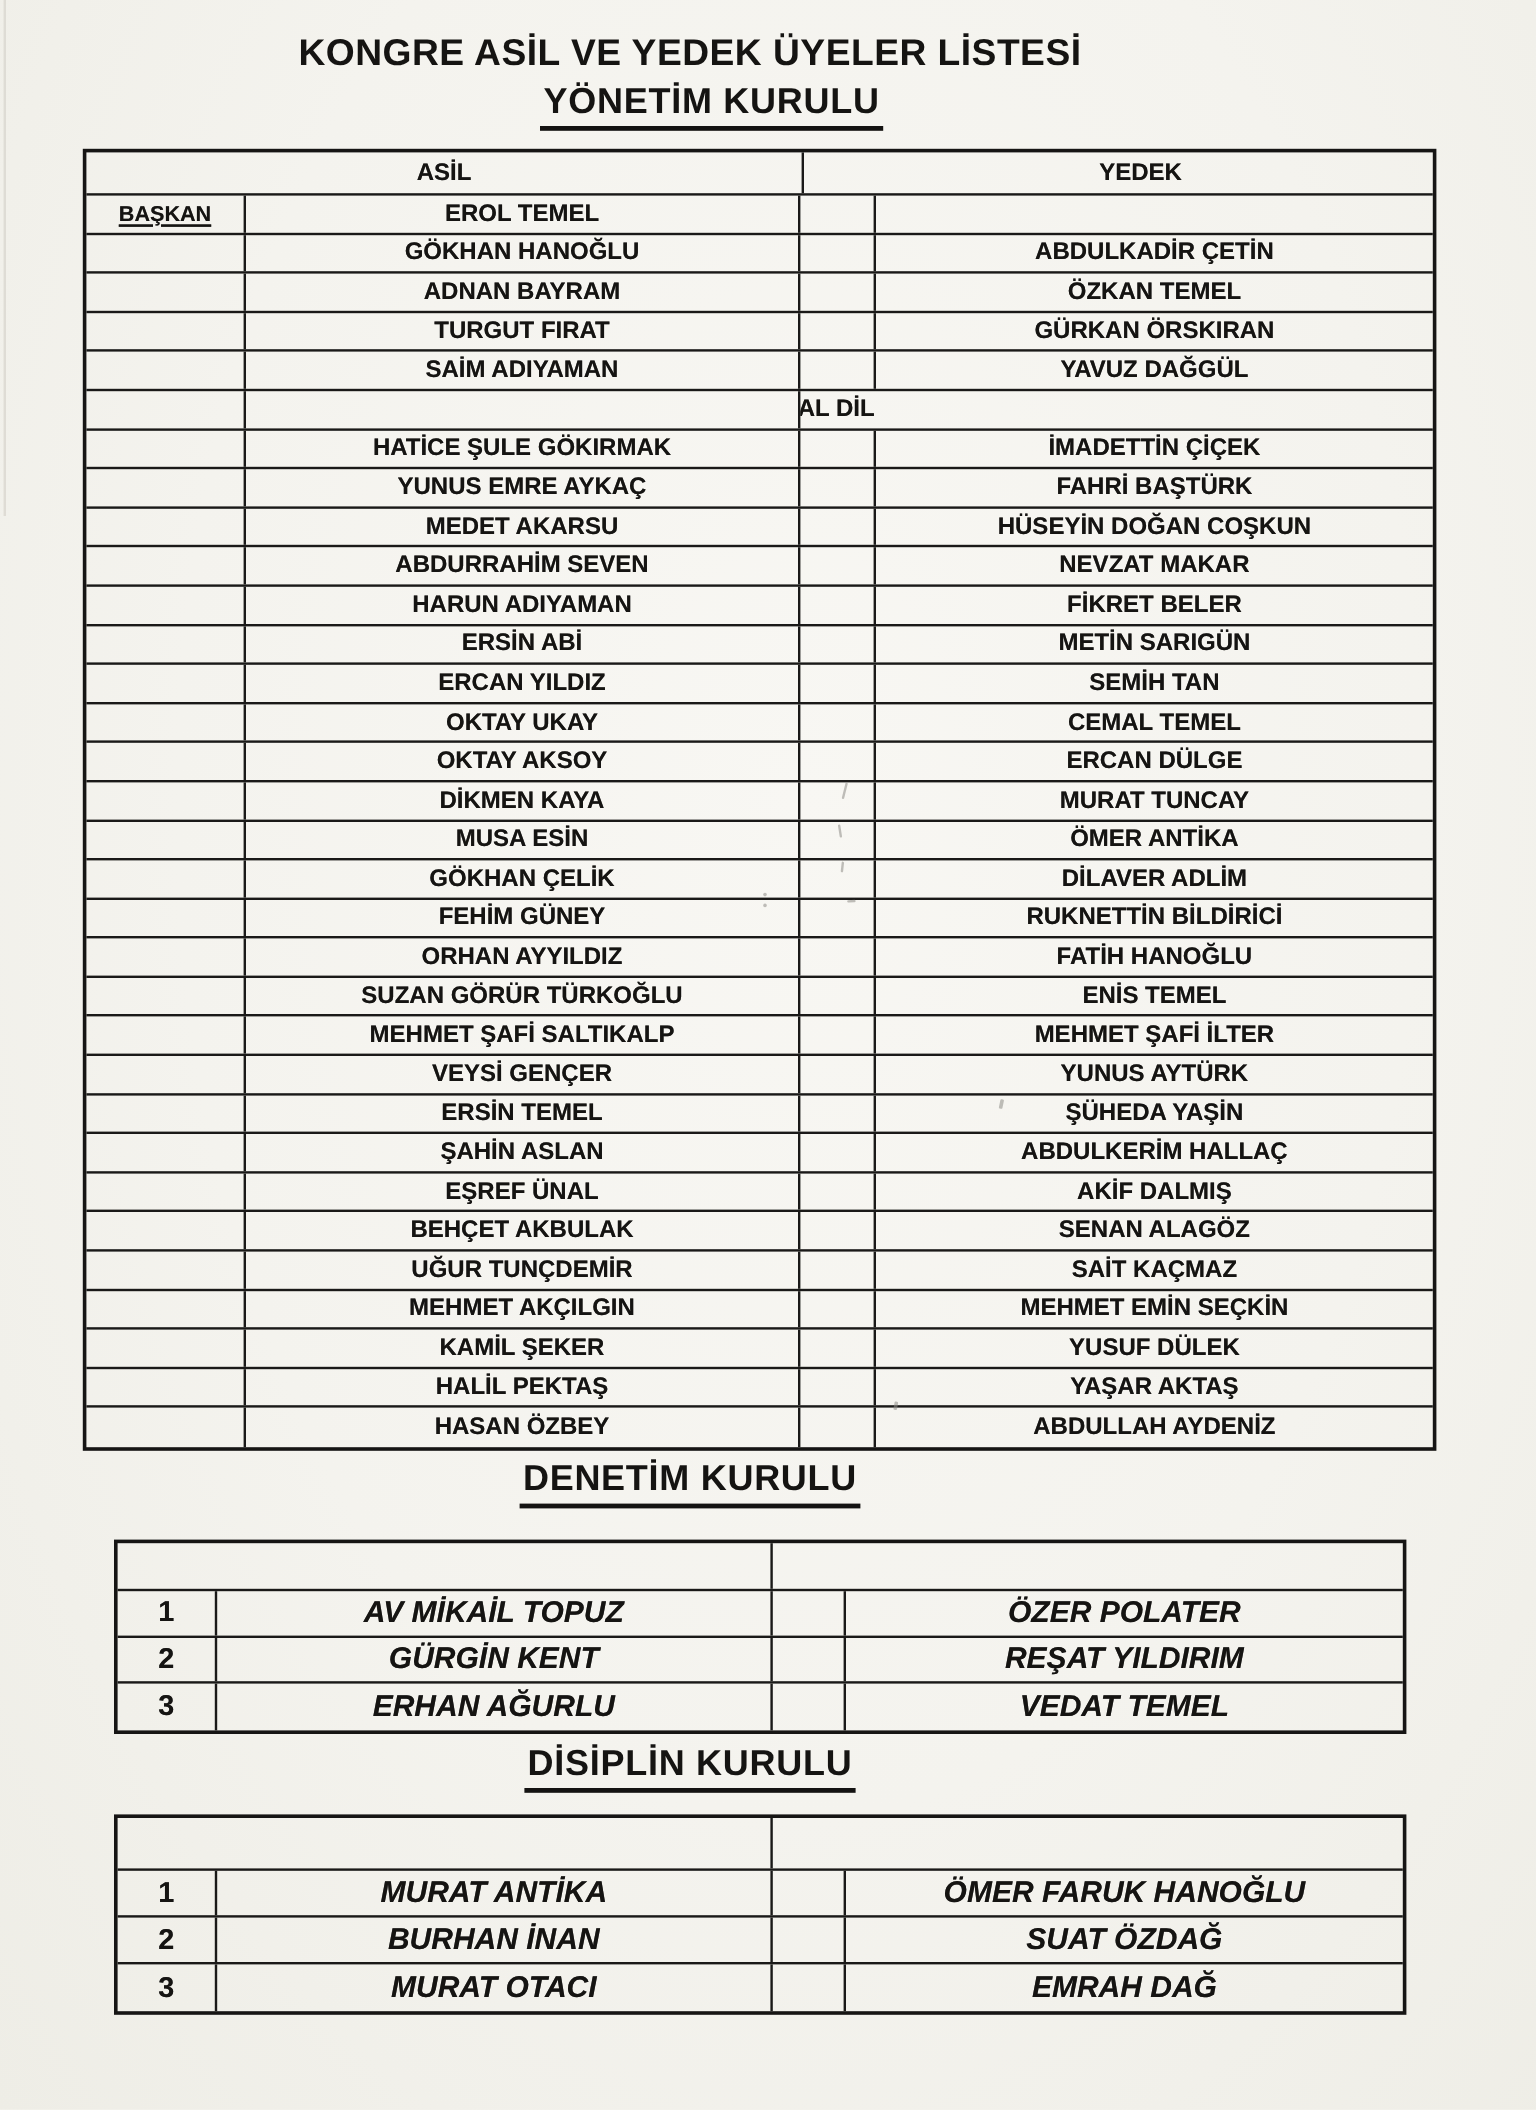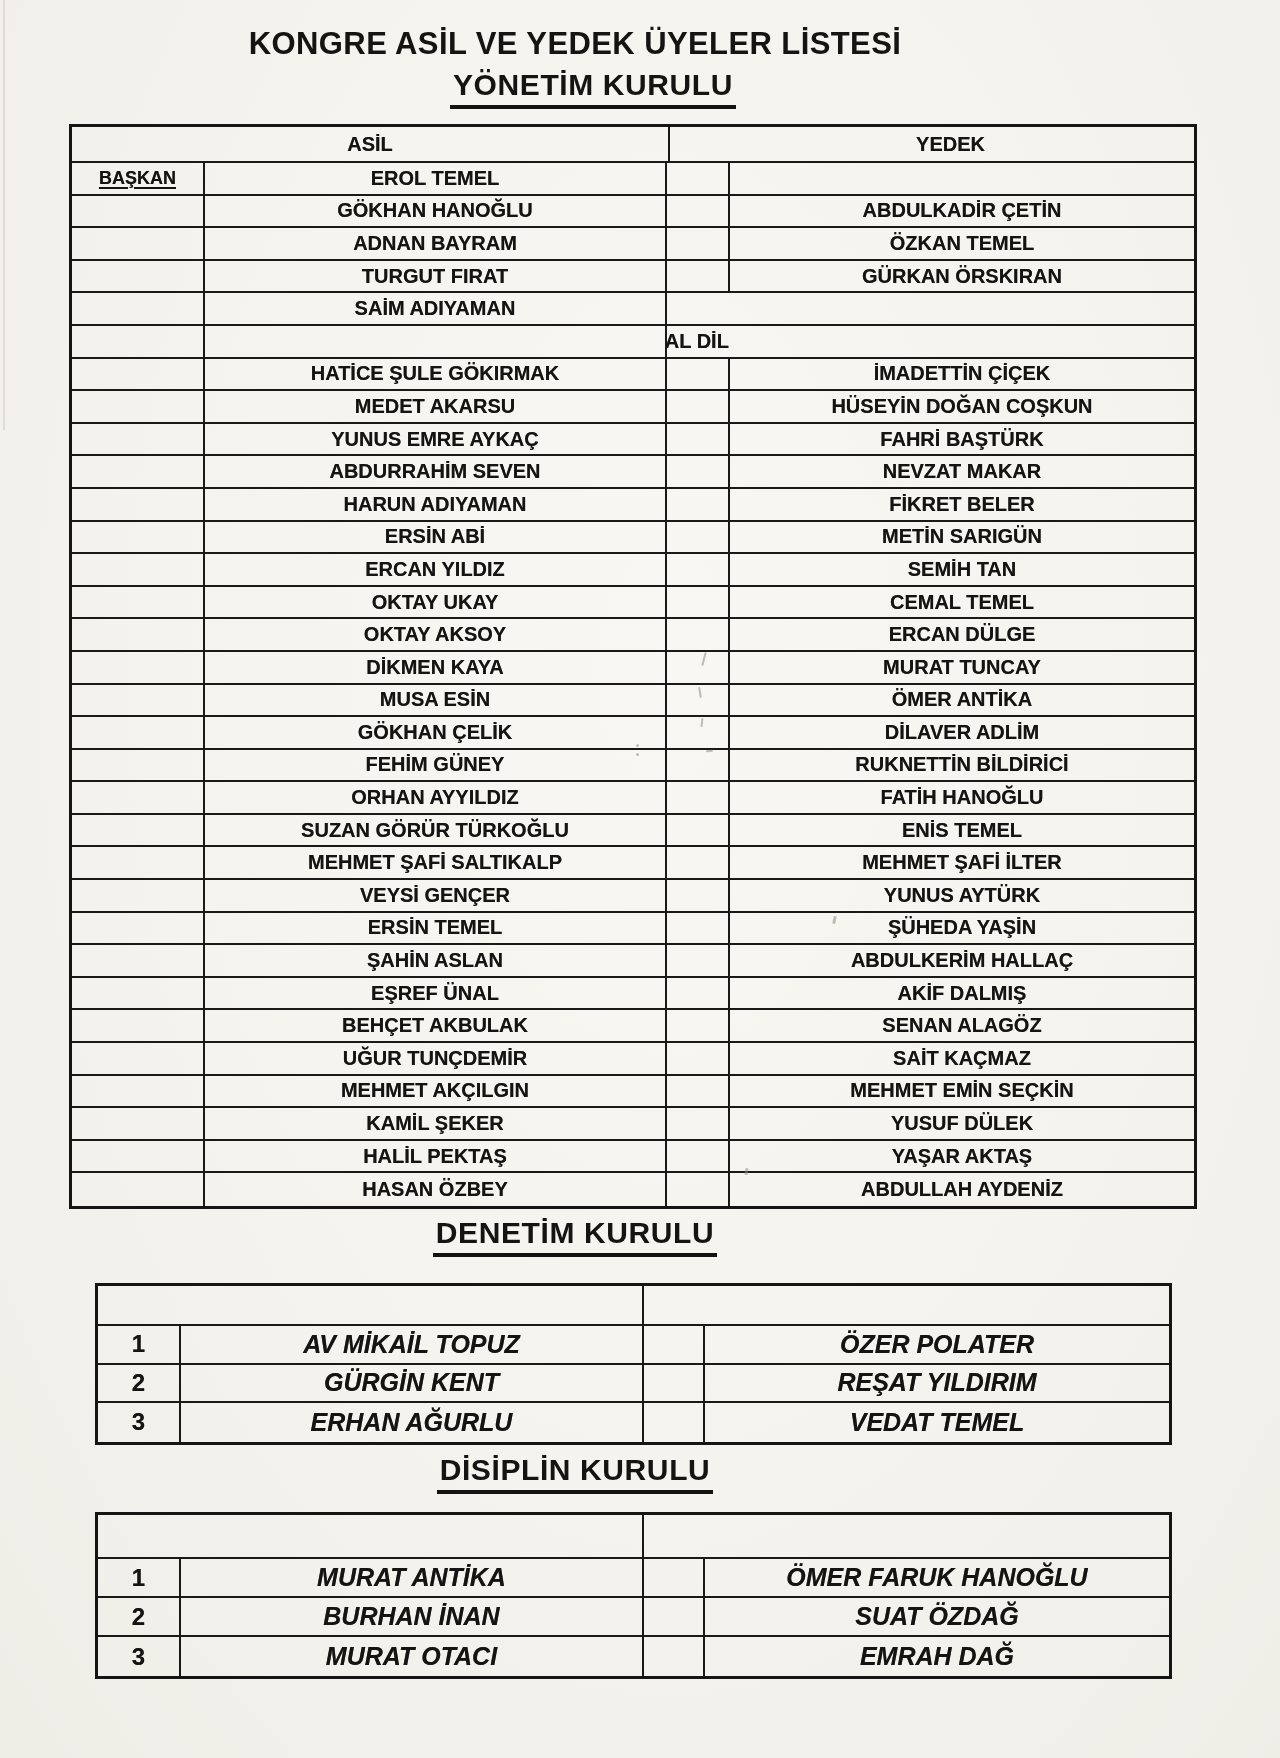--- a/index.html
+++ b/index.html
@@ -109,43 +109,44 @@
         <div class="mt-row">
           <div class="cell label-cell"></div>
           <div class="cell name-cell">TURGUT FIRAT</div>
           <div class="cell"></div>
           <div class="cell name-cell">GÜRKAN ÖRSKIRAN</div>
         </div>
         <div class="mt-row">
           <div class="cell label-cell"></div>
           <div class="cell name-cell">SAİM ADIYAMAN</div>
           <div class="cell"></div>
+          <div class="cell name-cell">YAVUZ DAĞGÜL</div>
         </div>
         <div class="mt-row">
           <div class="cell label-cell"></div>
           <div class="cell"></div>
           <div class="cell name-cell">ERDAL DİLEKLİ</div>
         </div>
         <div class="mt-row">
           <div class="cell label-cell"></div>
           <div class="cell name-cell">HATİCE ŞULE GÖKIRMAK</div>
           <div class="cell"></div>
           <div class="cell name-cell">İMADETTİN ÇİÇEK</div>
         </div>
         <div class="mt-row">
           <div class="cell label-cell"></div>
+          <div class="cell name-cell">YUNUS EMRE AYKAÇ</div>
+          <div class="cell"></div>
+          <div class="cell name-cell">FAHRİ BAŞTÜRK</div>
+        </div>
+        <div class="mt-row">
+          <div class="cell label-cell"></div>
           <div class="cell name-cell">MEDET AKARSU</div>
           <div class="cell"></div>
           <div class="cell name-cell">HÜSEYİN DOĞAN COŞKUN</div>
-        </div>
-        <div class="mt-row">
-          <div class="cell label-cell"></div>
-          <div class="cell name-cell">YUNUS EMRE AYKAÇ</div>
-          <div class="cell"></div>
-          <div class="cell name-cell">FAHRİ BAŞTÜRK</div>
         </div>
         <div class="mt-row">
           <div class="cell label-cell"></div>
           <div class="cell name-cell">ABDURRAHİM SEVEN</div>
           <div class="cell"></div>
           <div class="cell name-cell">NEVZAT MAKAR</div>
         </div>
         <div class="mt-row">
           <div class="cell label-cell"></div>
           <div class="cell name-cell">HARUN ADIYAMAN</div>

